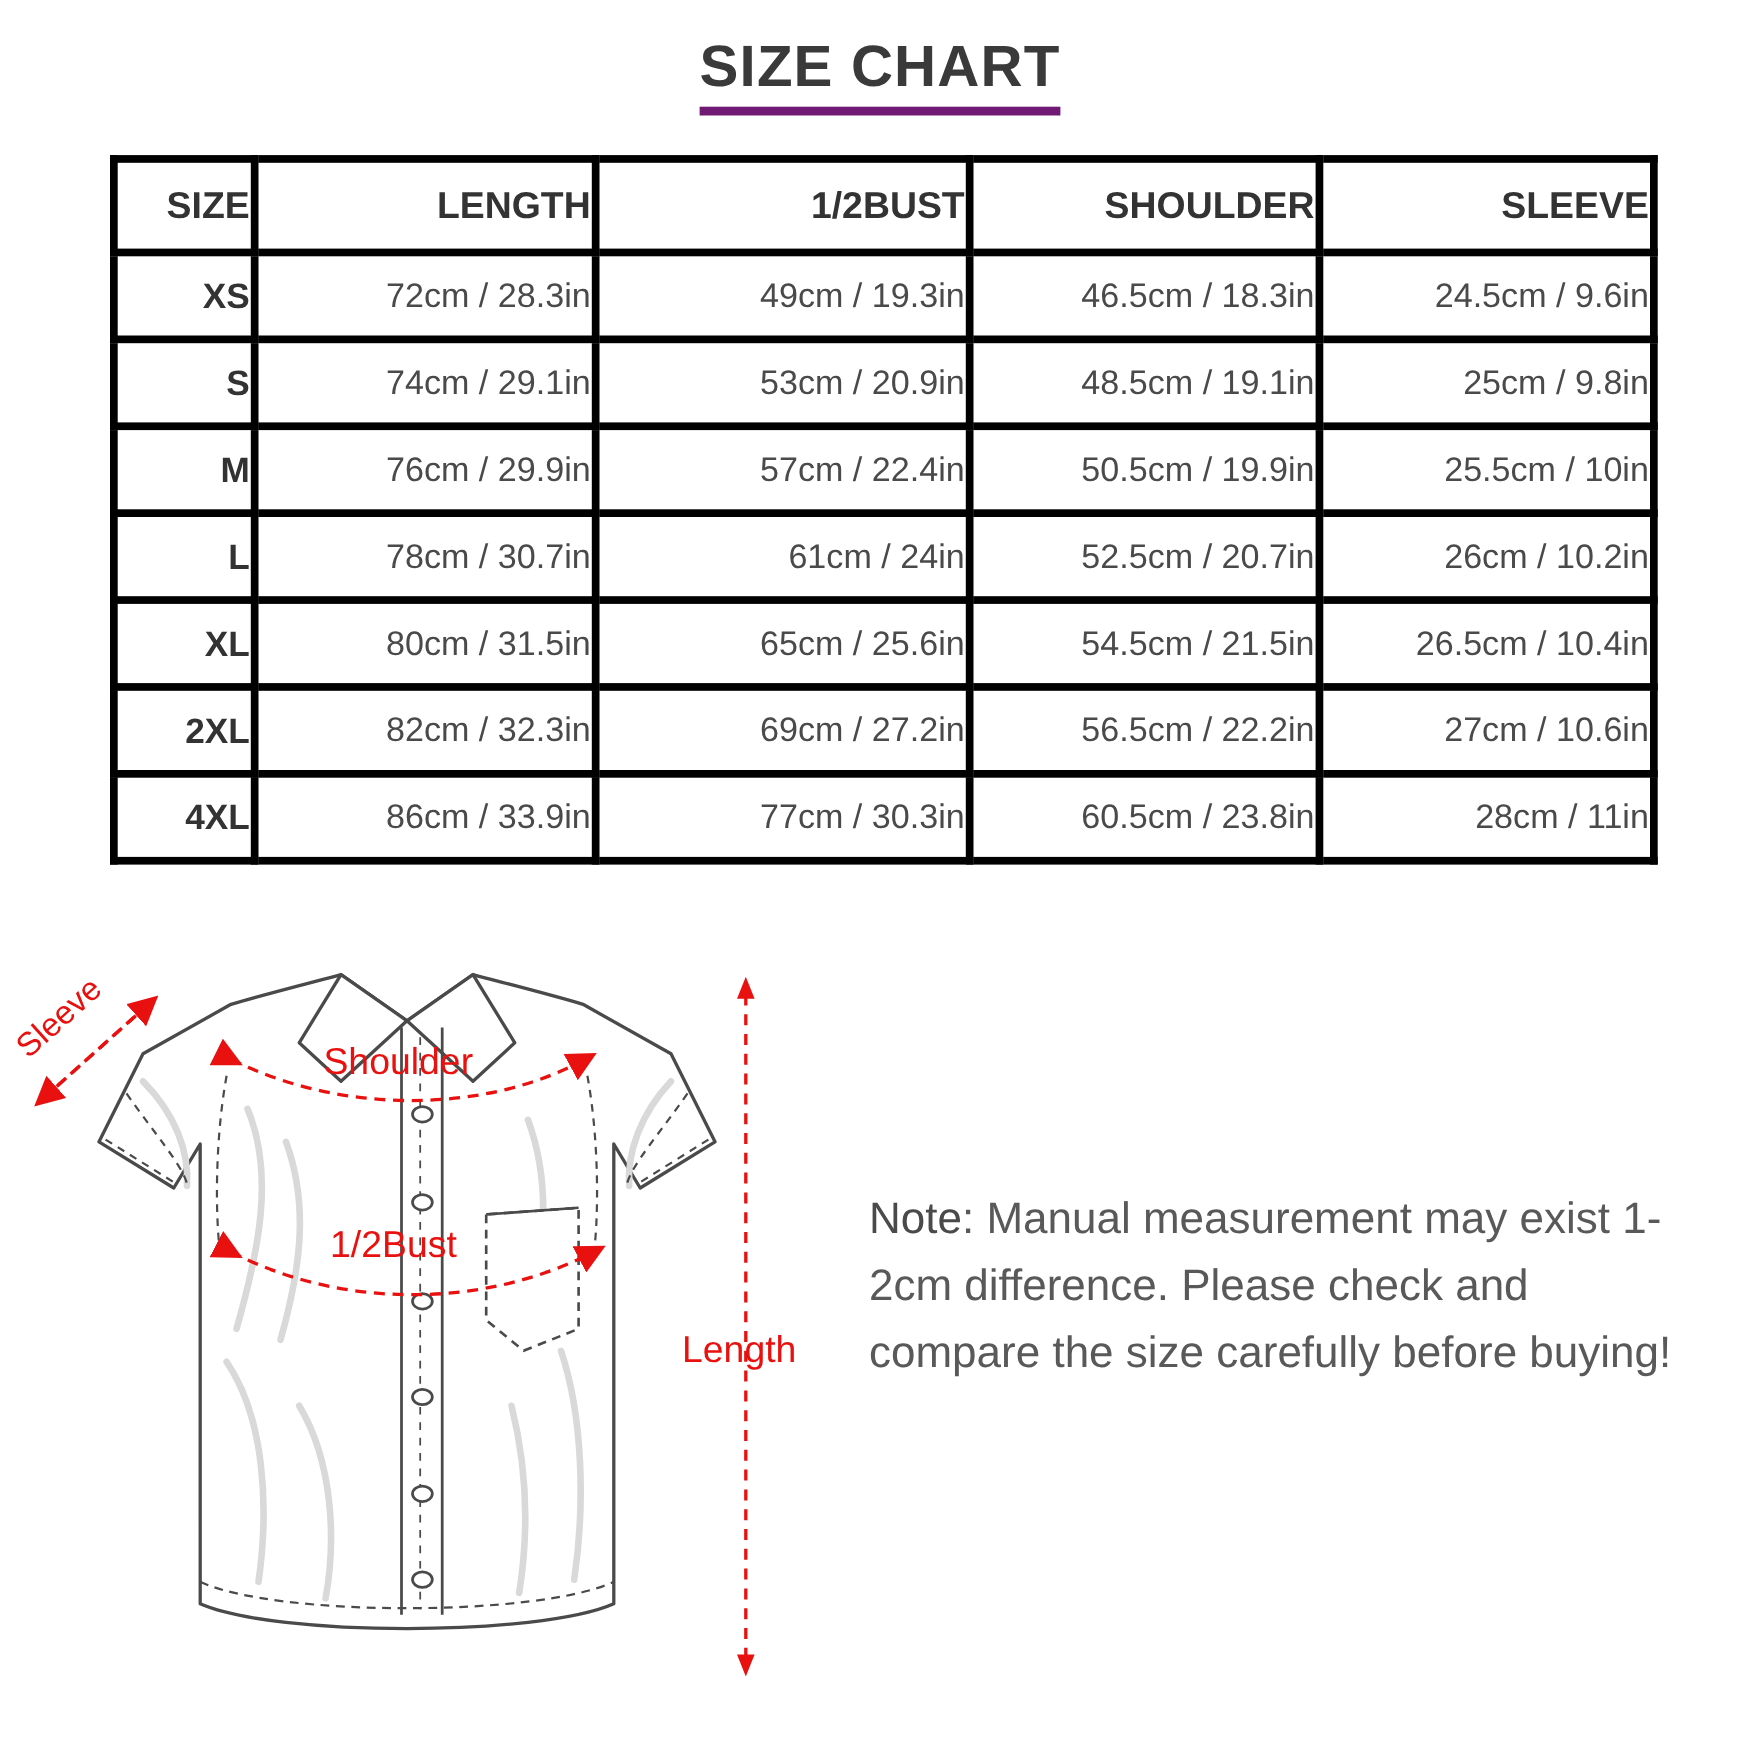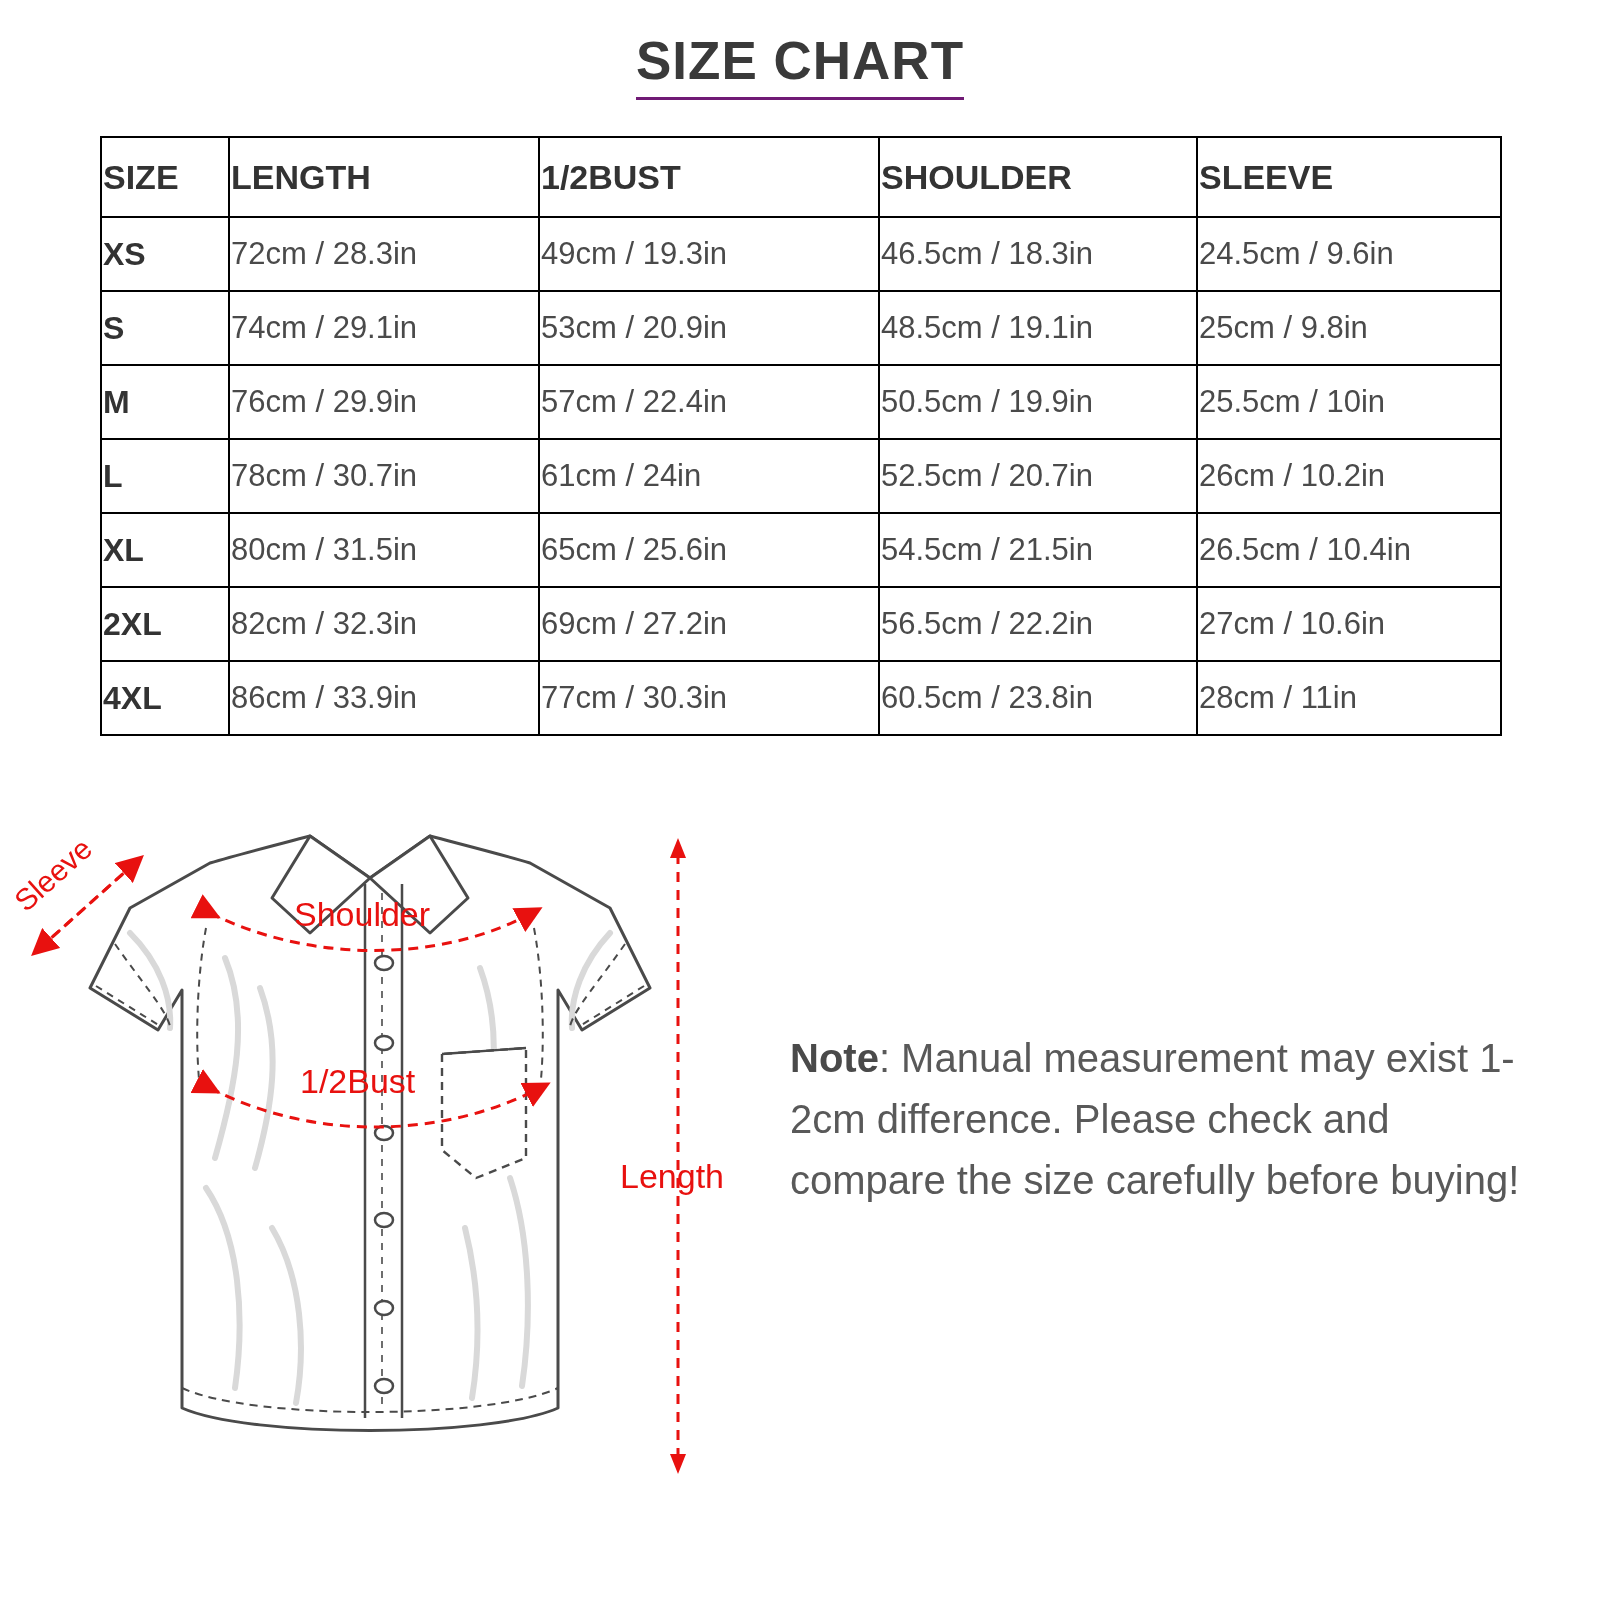--- a/index.html
+++ b/index.html
@@ -20,38 +20,38 @@
   .title-wrap {
     text-align: center;
     padding-top: 30px;
   }
   .title {
     display: inline-block;
     font-size: 53px;
     font-weight: bold;
     letter-spacing: 1px;
     color: #3a3a3a;
-    border-bottom: 3px solid #701a75;
+    border-bottom: 8px solid #701a75;
     padding-bottom: 6px;
   }
 
   
   .table-wrap {
     margin: 36px auto 0 auto;
     width: 1400px;
   }
   table.size-chart {
     width: 100%;
     border-collapse: collapse;
     table-layout: fixed;
   }
   table.size-chart th,
   table.size-chart td {
-    border: 2px solid #000000;
-    text-align: left;
+    border: 7px solid #000000;
+    text-align: right;
     color: #4a4a4a;
     font-size: 31px;
     height: 70px;
     vertical-align: middle;
     white-space: nowrap;
   }
   table.size-chart thead th {
     font-weight: bold;
     font-size: 34px;
     color: #333;
@@ -85,21 +85,21 @@
   }
   .note {
     position: absolute;
     left: 790px;
     top: 270px;
     width: 760px;
     font-size: 40px;
     line-height: 1.52;
     color: #595959;
   }
-  .note b { color: #4a4a4a; font-weight: bold; text-align: center; }
+  .note b { color: #4a4a4a; font-weight: normal; text-align: center; }
 
   .lbl {
     fill: #e8110f;
     font-family: "Liberation Sans", sans-serif;
   }
 </style>
 </head>
 <body>
 
 <div class="title-wrap">

